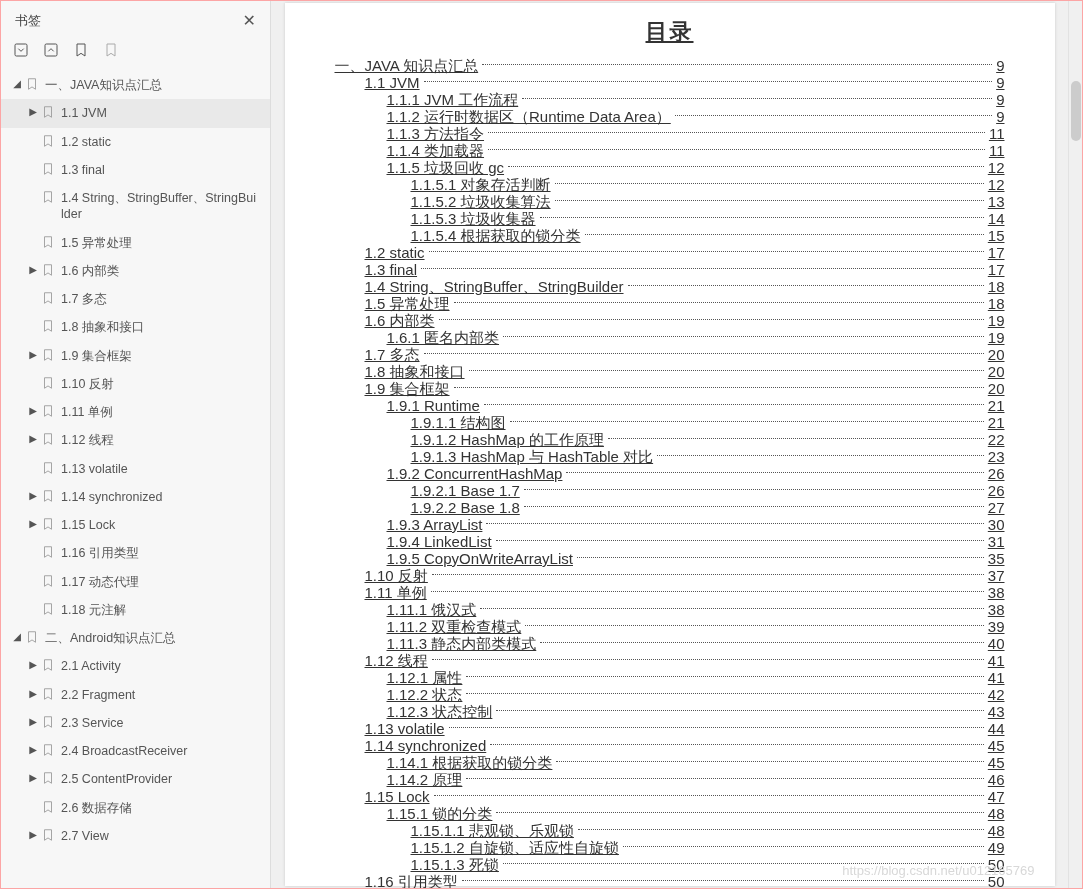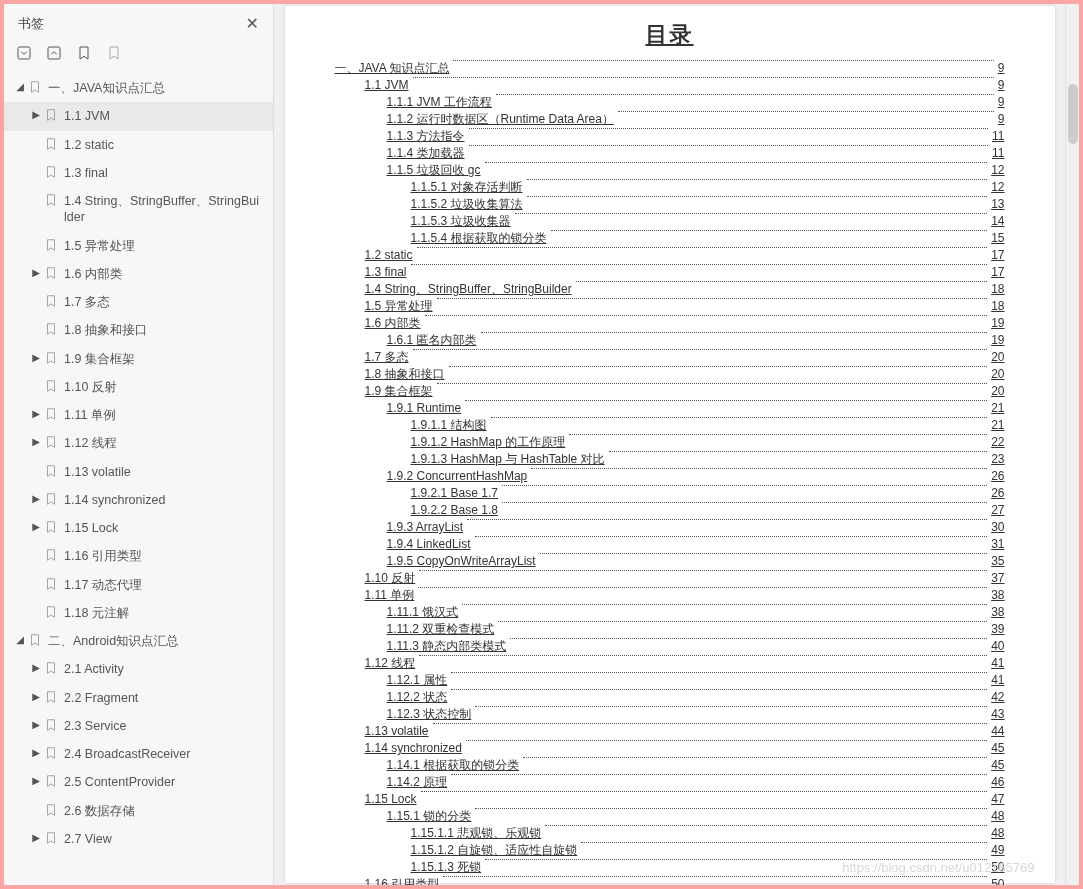--- a/index.html
+++ b/index.html
@@ -1,17 +1,17 @@
 <!DOCTYPE html>
 <html><head>
 <meta charset="utf-8">
 <style>
   * { margin:0; padding:0; box-sizing:border-box; }
   body { font-family:"Microsoft YaHei","SimSun",Arial,sans-serif; font-size:12px; color:#333; background:#fff; }
-  .app { display:flex; width:1083px; height:889px; overflow:hidden; border:4px solid #fca5a5; }
+  .app { display:flex; width:1083px; height:889px; overflow:hidden; border:1px solid #fca5a5; }
 
   
   .sidebar { width:270px; background:#f7f7f7; border-right:1px solid #ddd; display:flex; flex-direction:column; }
   .sb-header { display:flex; align-items:center; justify-content:space-between; padding:6px 10px 2px 14px; }
   .sb-title { font-size:13px; color:#444; }
   .close-x { font-size:16px; color:#555; cursor:pointer; padding:4px; }
   .sb-tools { padding:6px 12px 10px 12px; display:flex; gap:14px; color:#aaa; }
   .ico { width:16px; height:16px; stroke:#aaa; fill:none; stroke-width:1.5; }
   .ico.active { stroke:#555; }
 
@@ -22,21 +22,21 @@
   .tree-icon { width:14px; height:14px; margin:0 6px 0 2px; flex-shrink:0; }
   .tree-icon svg { width:14px; height:14px; stroke:#999; fill:none; stroke-width:1.5; }
   .tree-text { flex:1; word-break:break-all; padding-right:6px; }
   .lv0 .tree-arrow { margin-left:0; }
   .lv1 .tree-arrow { margin-left:16px; }
 
   
   .main { flex:1; overflow-y:auto; background:#f0f0f0; display:flex; justify-content:center; position:relative; }
   .page { width:770px; background:#fff; margin:2px 0; padding:14px 50px 10px 50px; position:relative; box-shadow:0 0 3px rgba(0,0,0,0.15);text-decoration:underline; }
   .page-title { text-align:center; font-size:22px; font-weight:bold; color:#333; margin-bottom:10px; letter-spacing:2px; }
-  .toc-line { display:flex; align-items:flex-start; font-size:12px; color:#333; line-height:17px; white-space:nowrap; }
+  .toc-line { display:flex; align-items:center; font-size:15px; color:#333; line-height:17px; white-space:nowrap; }
   .toc-text { flex-shrink:0; }
   .toc-dots { flex:1; border-bottom:1.5px dotted #555; margin:0 4px 3px 4px; }
   .toc-page { flex-shrink:0; }
   .ind0 { margin-left:0; }
   .ind1 { margin-left:30px; }
   .ind2 { margin-left:52px; }
   .ind3 { margin-left:76px; }
 
   .watermark { position:absolute; right:20px; bottom:8px; font-size:13px; color:#d8d8d8; pointer-events:none; }
 

